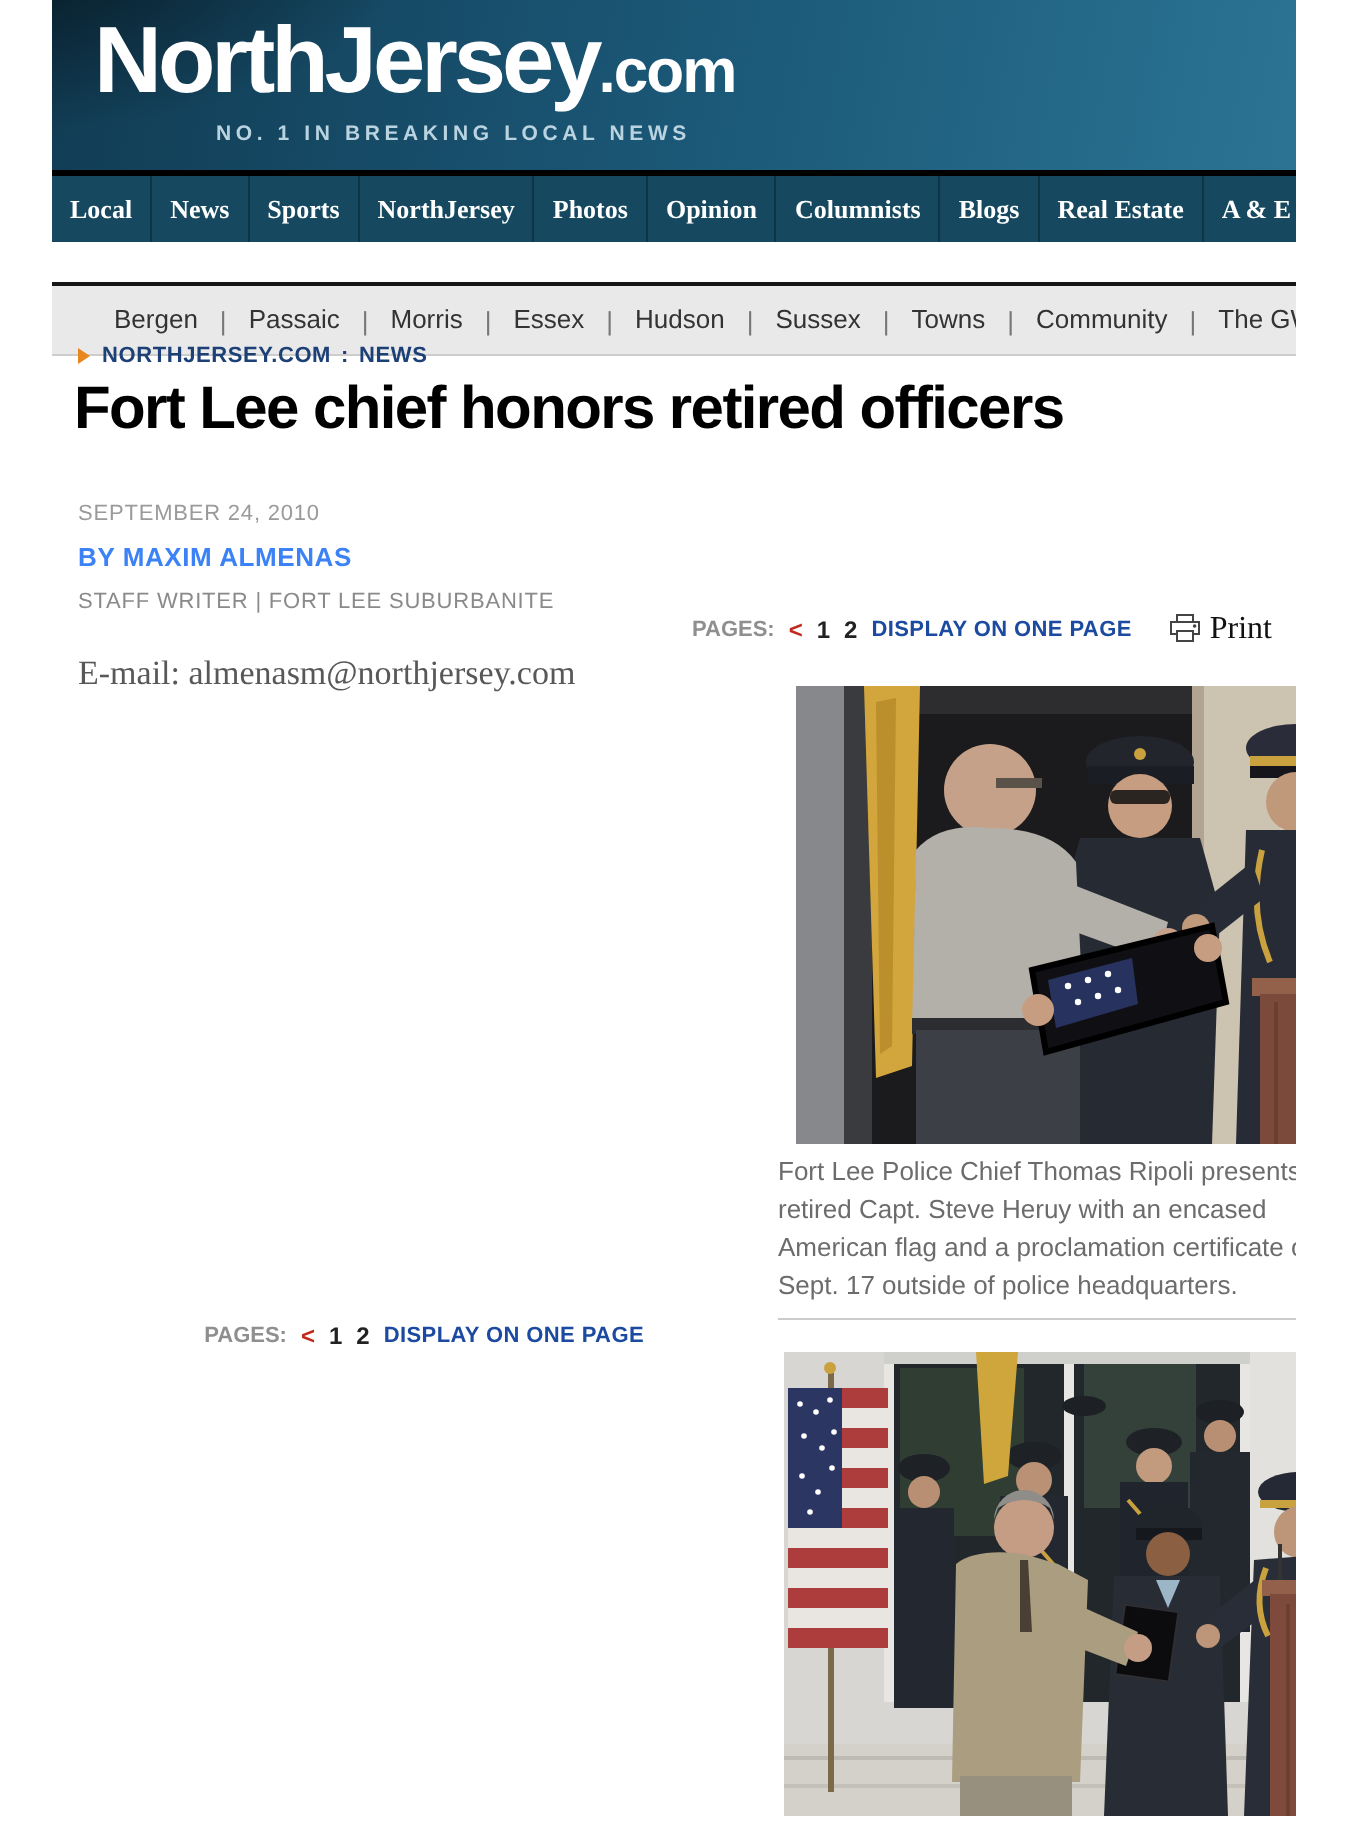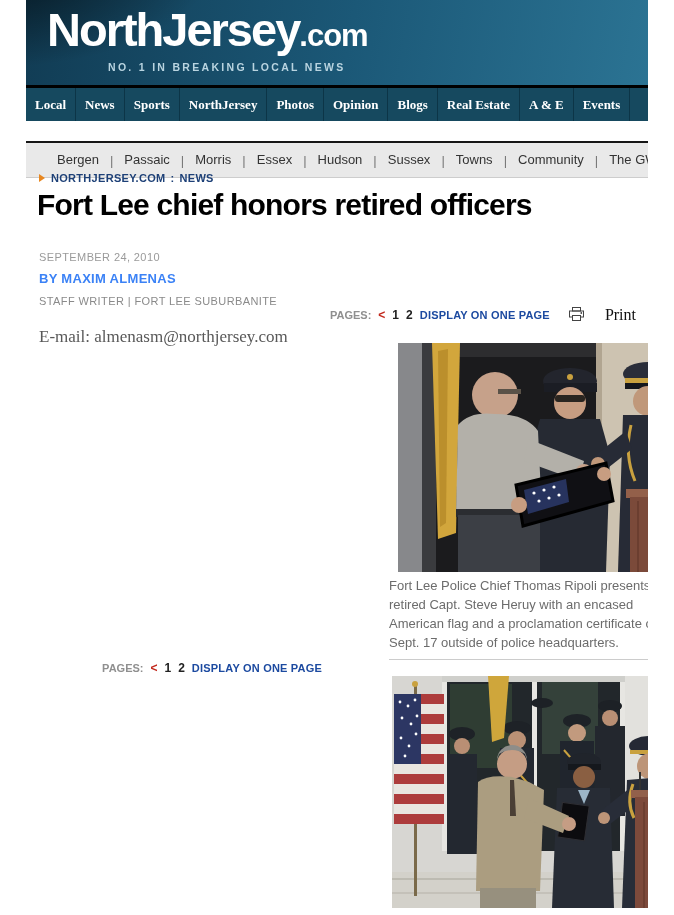--- a/index.html
+++ b/index.html
@@ -63,21 +63,21 @@
                   letter-spacing:0.4px; }
 
   
   .pager { display:flex; align-items:center; gap:7px; font-size:11px; font-weight:bold; }
   .pager-top { position:absolute; top:306px; right:12px; }
   .pager-mid { position:absolute; top:661px; right:326px; }
   .pager-label { color:#8f8f8f; }
   .pager-prev { color:#c2281c; font-size:12px; cursor:pointer; }
   .pager-page { color:#222; font-size:12px; cursor:pointer; }
   .pager-display { color:#1c4aa0; letter-spacing:0.2px; cursor:pointer; }
-  .print-group { display:flex; align-items:center; gap:21px; margin-left:12px; cursor:pointer; }
+  .print-group { display:flex; align-items:center; gap:5px; margin-left:12px; cursor:pointer; }
   .print-label { font-family:"Liberation Serif", serif; font-size:16px; font-weight:normal; color:#111; }
 
   
   .email-line { position:absolute; left:13px; top:327px; font-family:"Liberation Serif", serif;
                 font-size:17px; color:#585858; }
   .email-addr { cursor:pointer; }
 
   
   .photo1 { position:absolute; left:372px; top:343px; width:284px; height:229px; }
   .photo2 { position:absolute; left:366px; top:676px; width:291px; height:232px; }
@@ -98,20 +98,21 @@
     <div class="tagline">NO. 1 IN BREAKING LOCAL NEWS</div>
   </div>
 
   <div class="main-nav">
     <div class="main-nav-item">Local</div>
     <div class="main-nav-item">News</div>
     <div class="main-nav-item">Sports</div>
     <div class="main-nav-item">NorthJersey</div>
     <div class="main-nav-item">Photos</div>
     <div class="main-nav-item">Opinion</div>
+    <div class="main-nav-item">Columnists</div>
     <div class="main-nav-item">Blogs</div>
     <div class="main-nav-item">Real Estate</div>
     <div class="main-nav-item">A &amp; E</div>
     <div class="main-nav-item">Events</div>
   </div>
 
   <div class="county-nav">
     <span class="county-item">Bergen</span>
       <span class="county-pipe"></span>
     <span class="county-item">Passaic</span>

